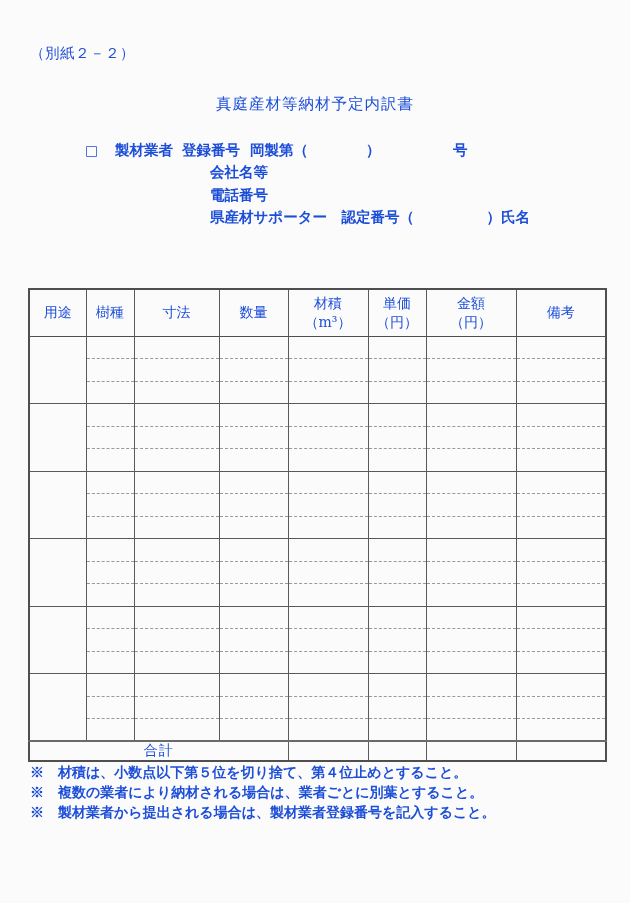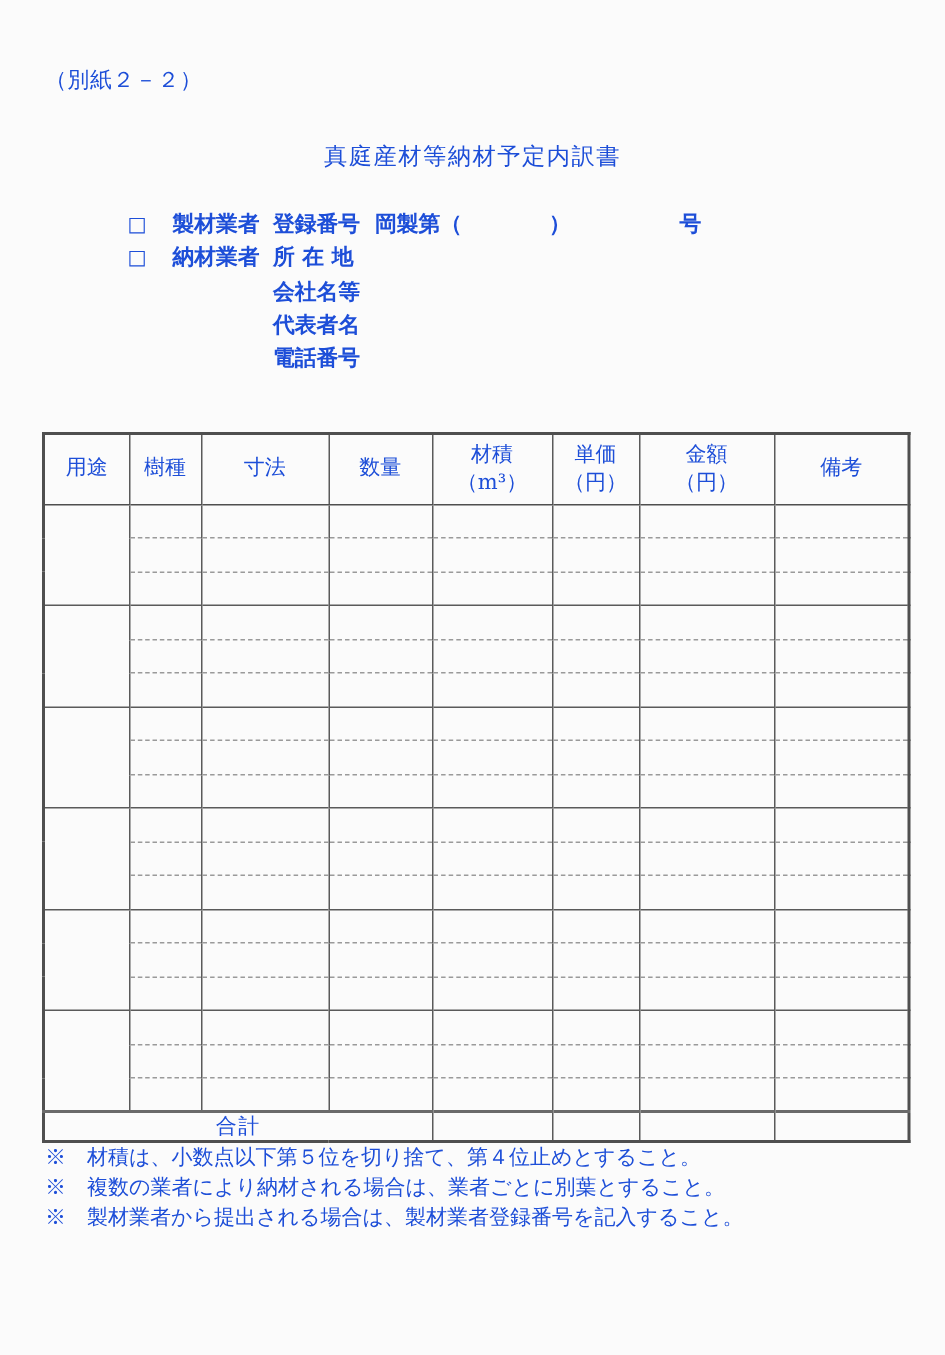--- a/index.html
+++ b/index.html
@@ -10,21 +10,21 @@
   }
   .corner { position:absolute; left:30px; top:44px; font-size:14.5px; letter-spacing:.5px; }
   .title  { position:absolute; left:0; top:94px; width:100%; text-align:center;
             font-size:15.5px; letter-spacing:1px; }
 
   .party-block { position:absolute; left:0; top:139px; font-size:14.5px; }
   .pline { height:22.3px; line-height:22.3px; white-space:pre;font-weight:bold; }
   .cb   { display:inline-block; margin-left:85px; width:30px; font-size:13.5px; }
   .role { display:inline-block; width:67px; }
   .fld  { display:inline-block; min-width:68px; }
-  .indent { padding-left:182px; }
+  .indent { padding-left:182px;margin-left:28px; }
 
   table.form-table {
     position:absolute; left:28px; top:288px; width:577px;
     border-collapse:collapse; table-layout:fixed;
     border:2px solid #4f4f4f; font-size:14px;
   }
   .form-table th, .form-table td { padding:0; }
   .form-table th {
     font-weight:normal; text-align:center; vertical-align:middle;
     border-left:1px solid #5a5a5a; border-bottom:1.5px solid #4f4f4f;
@@ -34,36 +34,35 @@
   .form-table td { border-left:1px solid #5a5a5a; }
   tr.g { height:22.5px; }
   tr.s { height:22.5px; }
   tr.g td { border-top:1px solid #5a5a5a; }
   tr.s td { border-top:1px dashed #9a9a9a; }
   tr.total { height:16px; }
   tr.total td { border-top:2px solid #6a6a6a; }
   td.tl { text-align:center; letter-spacing:1px; }
 
   .notes { position:absolute; left:30px; top:762px; font-size:14px; line-height:20px; }
-  .note { white-space:pre; }
+  .note { white-space:pre;font-weight:bold; }
 </style>
 </head>
 <body>
 
 <div class="page">
 
   <div class="corner">（別紙２－２）</div>
   <div class="title">真庭産材等納材予定内訳書</div>
 
   <div class="party-block">
     <div class="pline"><span class="cb">□</span><span class="role">製材業者</span><span class="fld">登録番号</span><span class="val">岡製第（　　　　）　　　　　号</span></div>
-    <div class="pline"><span class="cb">□</span><span class="role">納材業者</span><span class="fld">所 在 地</span><span class="val"></span></div>
     <div class="pline indent">会社名等</div>
-    <div class="pline indent">代表者名</div>
     <div class="pline indent">電話番号</div>
+    <div class="pline indent">県産材サポーター　認定番号（　　　　　）氏名</div>
   </div>
 
   <table class="form-table">
     <colgroup>
       <col style="width:57px">
         <col style="width:48px">
         <col style="width:85px">
         <col style="width:69px">
       <col style="width:80px">
         <col style="width:58px">

